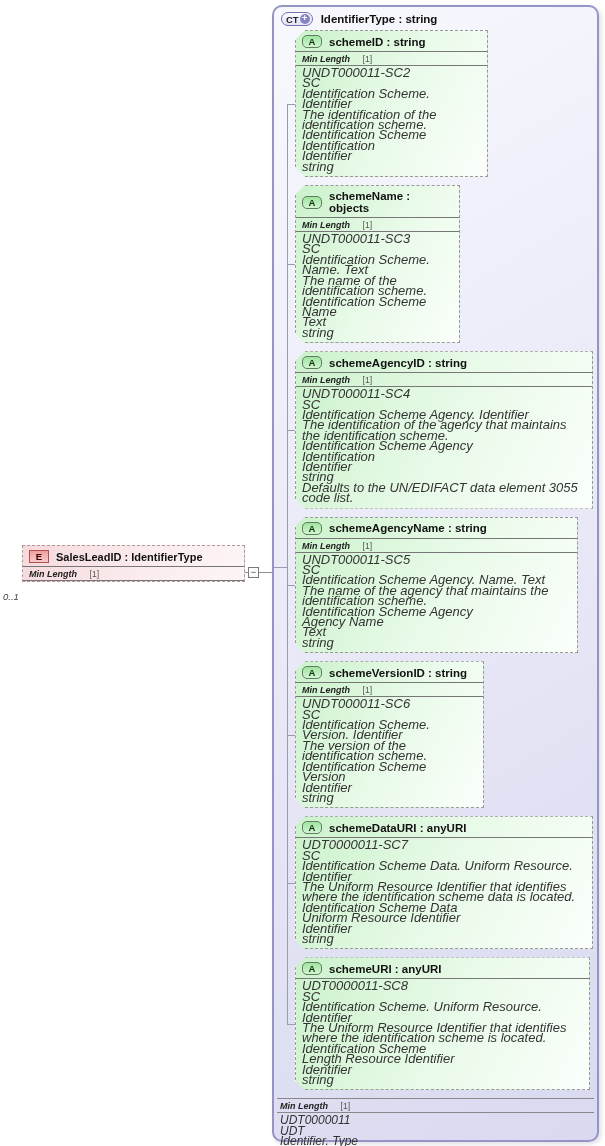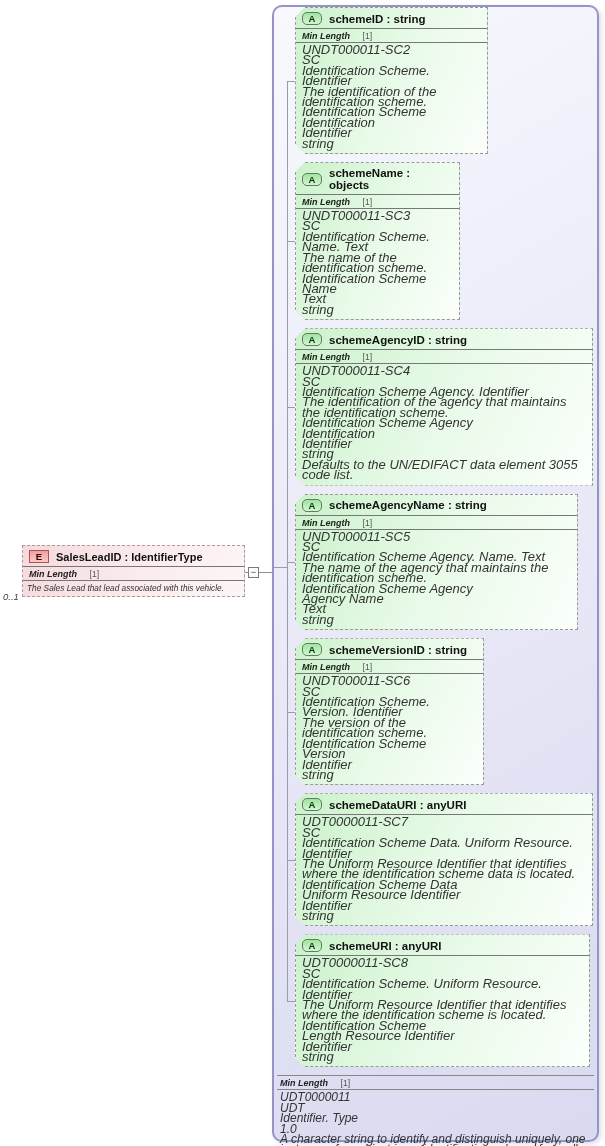--- a/index.html
+++ b/index.html
@@ -158,28 +158,34 @@
 
 <div class="element-box">
   <div class="element-header">
     <span class="icon-e">E</span>
     <span>SalesLeadID : IdentifierType</span>
   </div>
   <div class="element-facet">
     <span class="facet-name">Min Length</span>
     <span class="facet-value">[1]</span>
   </div>
-  <div class="element-annotation">The Sales Lead that lead associated with this vehicle.</div>
 </div>
 
 <div class="connector-line"></div>
 <div class="collapse-box">−</div>
 
 <div class="ct-container">
   <div class="entry-line"></div>
+  <div class="ct-header">
+    <span class="icon-ct">
+      <span>CT</span>
+      <span class="plus">+</span>
+    </span>
+    <span>IdentifierType : string</span>
+  </div>
 
   <div class="attr-list">
 
     <div class="attr-wrap first">
       <div class="attr-item">
         <div class="attr-header">
           <span class="icon-a">A</span>
           <span>schemeID : string</span>
         </div>
         <div class="facet-row">

